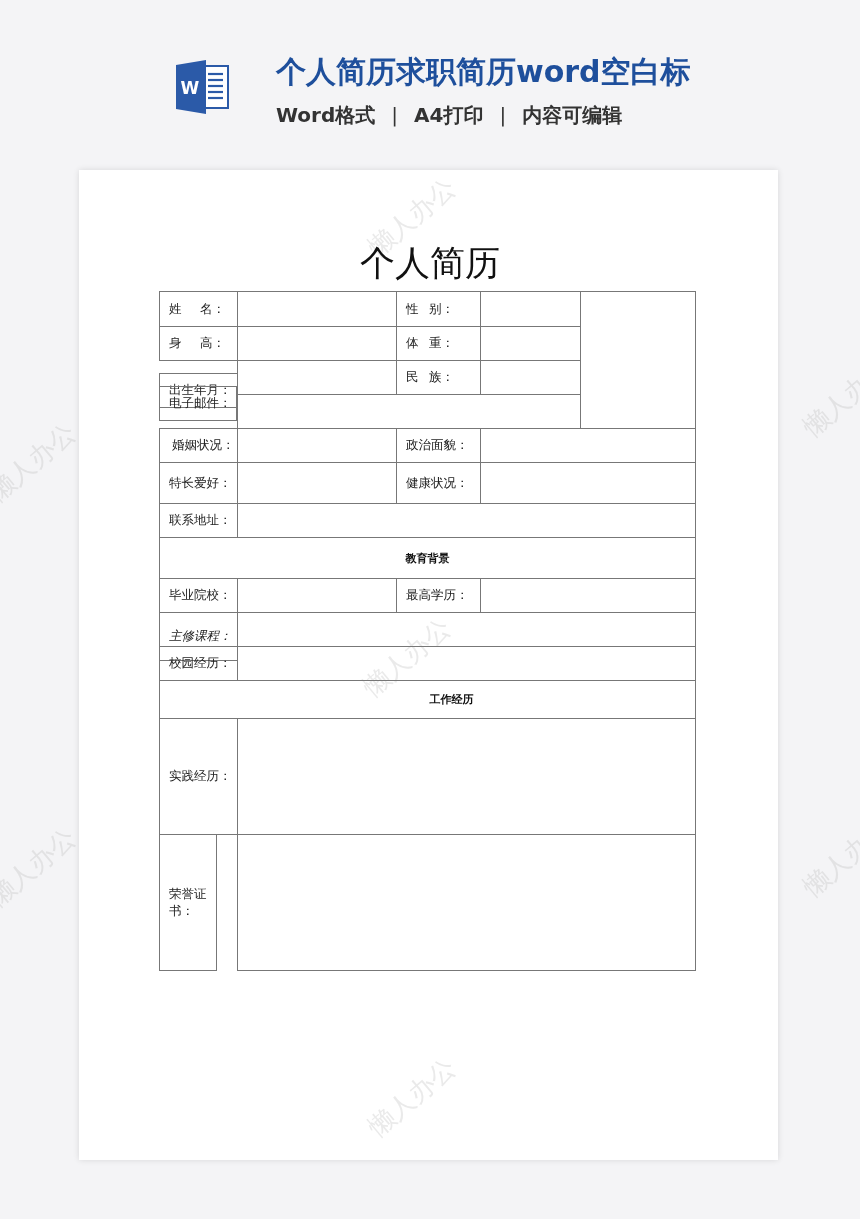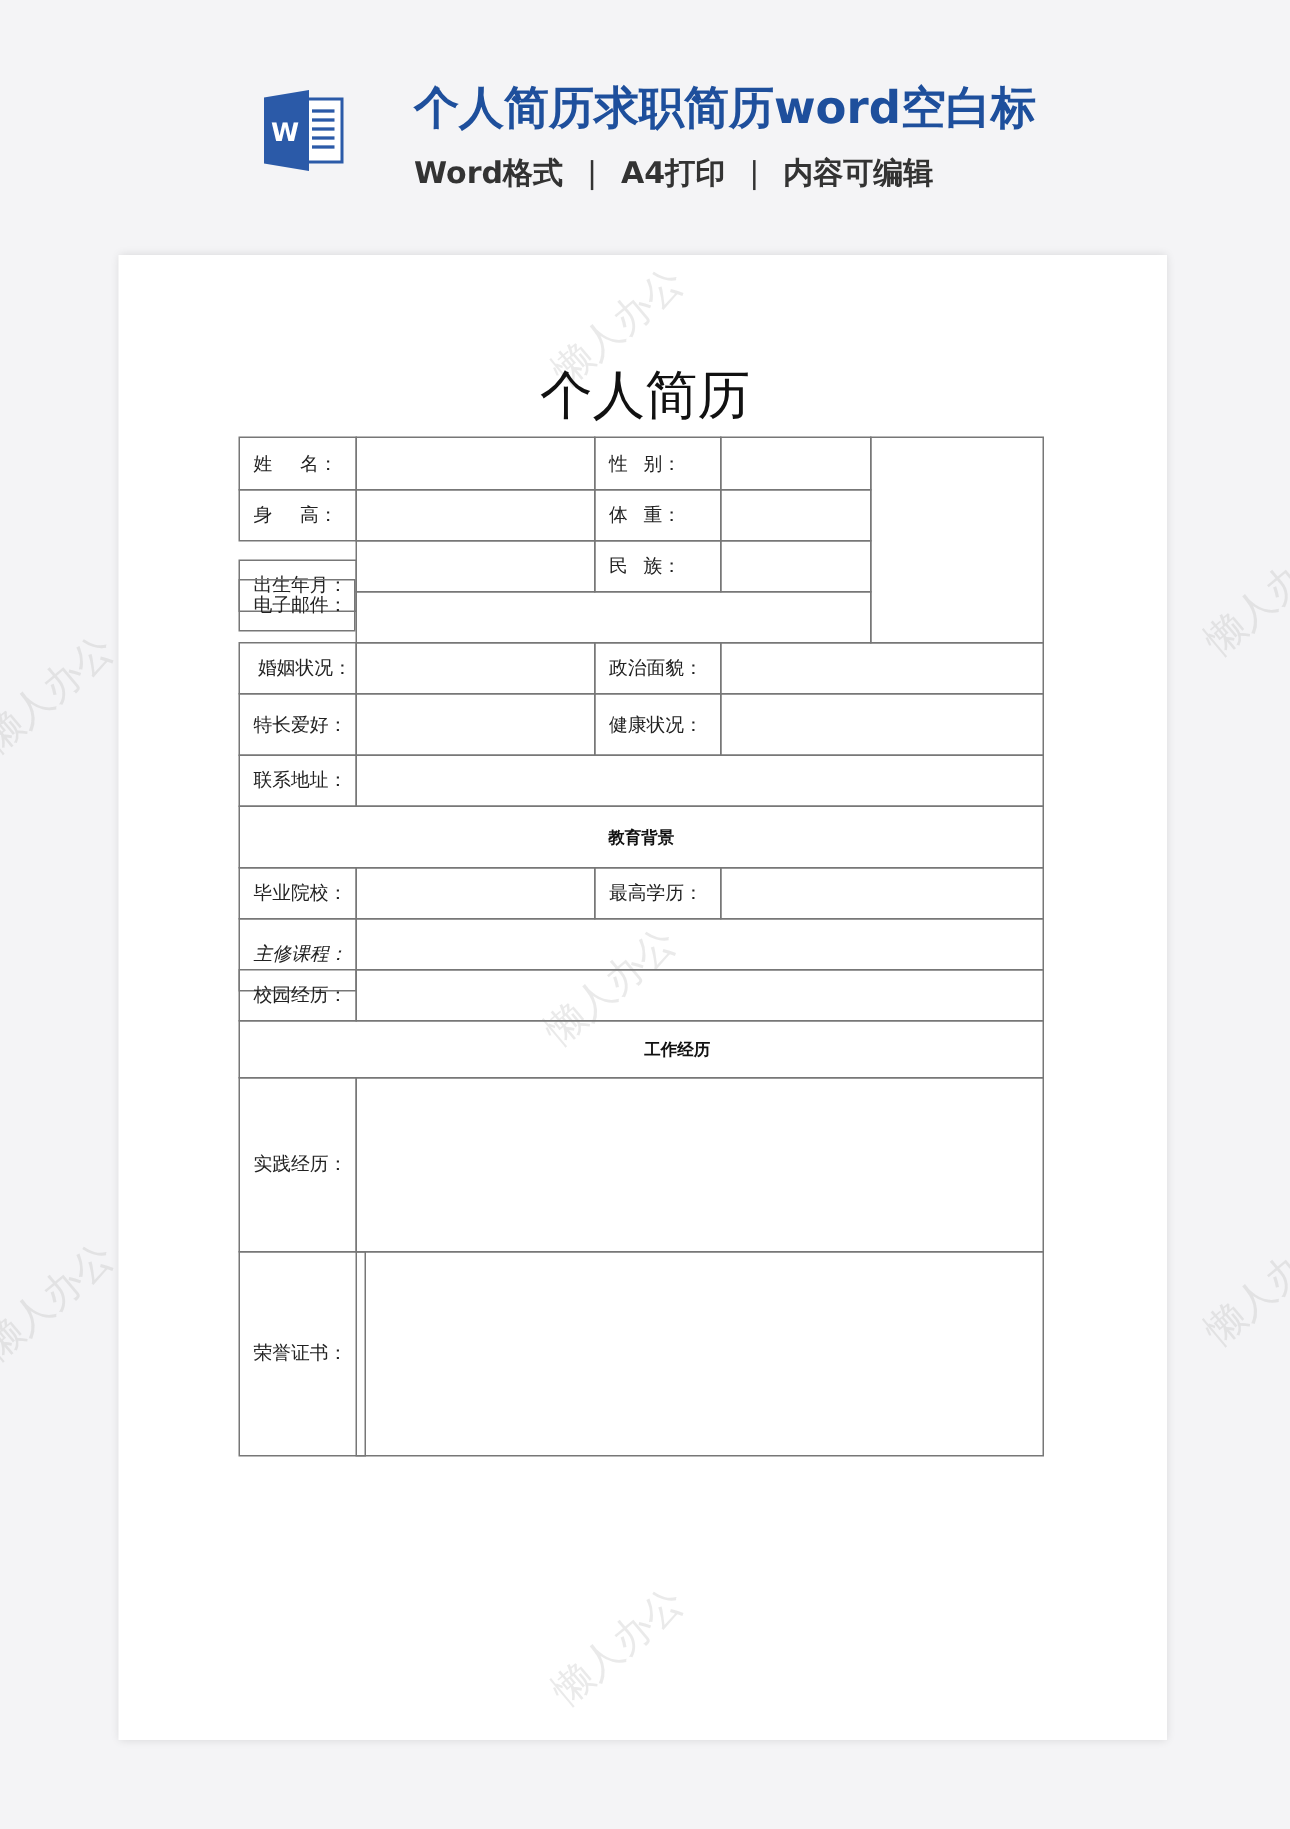--- a/index.html
+++ b/index.html
@@ -152,15 +152,15 @@
   <div class="cell val" style="left:78px;top:321px;width:459px;height:35px;"></div>
 
   <div class="cell" style="left:0;top:355px;width:79px;height:35px;">校园经历：</div>
   <div class="cell val" style="left:78px;top:355px;width:459px;height:35px;"></div>
 
   <div class="cell head" style="left:0;top:389px;width:537px;height:39px;padding-left:48px;">工作经历</div>
 
   <div class="cell" style="left:0;top:427px;width:79px;height:117px;">实践经历：</div>
   <div class="cell val" style="left:78px;top:427px;width:459px;height:117px;"></div>
 
-  <div class="cell" style="left:0;top:543px;width:85px;height:137px;">荣誉证书：</div>
+  <div class="cell" style="left:0;top:543px;width:58px;height:137px;">荣誉证书：</div>
   <div class="cell val" style="left:78px;top:543px;width:459px;height:137px;"></div>
 </div>
 
 </body></html>

